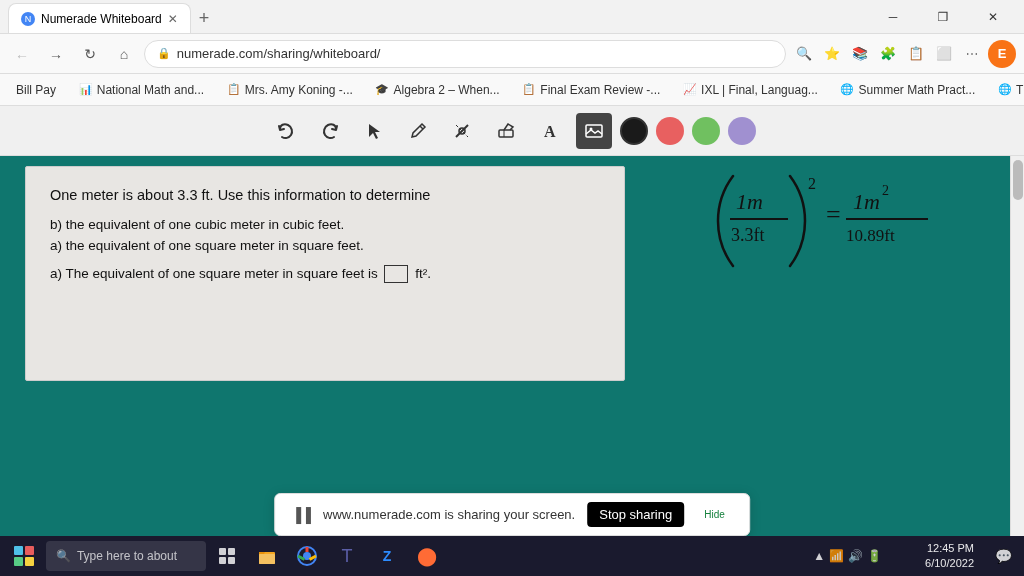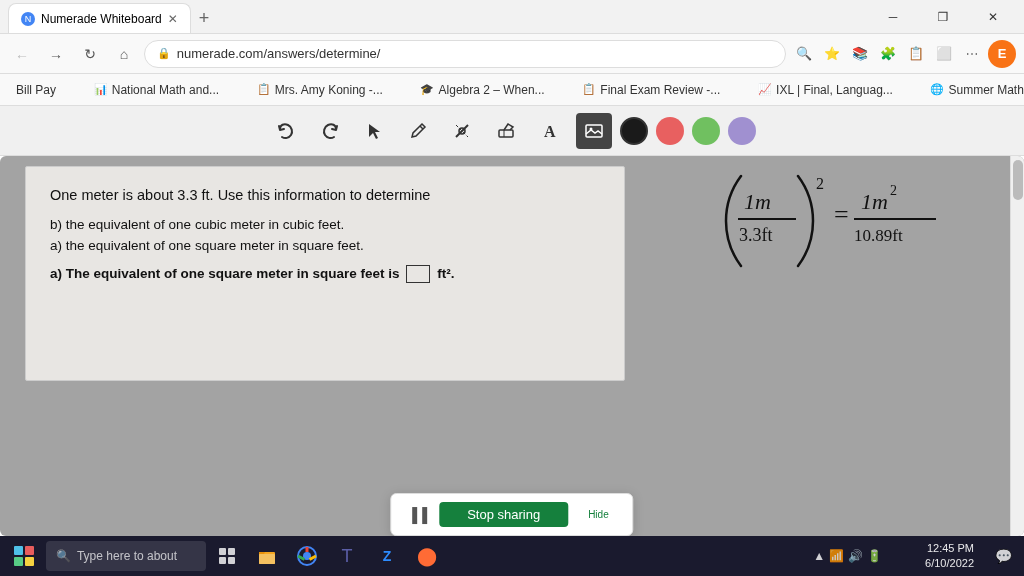--- a/index.html
+++ b/index.html
@@ -121,21 +121,21 @@
     }
 
     
     .bookmarks-bar {
       height: 32px;
       background: #f9f9f9;
       border-bottom: 1px solid #ddd;
       display: flex;
       align-items: center;
       padding: 0 8px;
-      gap: 22px;
+      gap: 7px;
       overflow: hidden;
       justify-content: space-between;
     }
     .bookmark-item {
       padding: 3px 8px;
       border-radius: 4px;
       font-size: 12px;
       color: #333;
       cursor: pointer;
       white-space: nowrap;
@@ -176,24 +176,23 @@
       width: 28px; height: 28px;
       border-radius: 50%;
       cursor: pointer;
       border: 2px solid transparent;
     }
     .color-circle.active { border-color: #333; }
 
     
     .canvas-area {
       flex: 1;
-      background: #a3a3a3;
+      background: #0f766e;
       position: relative;
       overflow: hidden;
-      border-radius: 6px;
     }
     .question-image {
       position: absolute;
       left: 25px; top: 10px;
       width: 600px; height: 215px;
       background: #e8e6e3;
       border: 1px solid #ccc;
       border-radius: 2px;
       padding: 20px 24px;
     }
@@ -202,33 +201,33 @@
       color: #111;
       margin-bottom: 14px;
       font-family: Arial, sans-serif;
     }
     .question-item {
       font-size: 13.5px;
       color: #111;
       margin-bottom: 6px;
       font-family: Arial, sans-serif;
     }
-    .question-item.bold { font-weight: bold; margin-top: 12px; }
+    .question-item.bold { font-weight: normal; margin-top: 12px; }
     .answer-box {
       display: inline-block;
       width: 24px; height: 18px;
       border: 1px solid #333;
       vertical-align: middle;
       margin: 0 3px;
     }
 
     
     .math-canvas {
       position: absolute;
-      right: 28px; top: 5px;
+      right: 36px; top: 5px;
     }
     .math-svg {
       width: 320px; height: 120px;
     }
 
     
     .scrollbar-track {
       position: absolute;
       right: 0; top: 0;
       width: 14px;
@@ -259,25 +258,25 @@
       align-items: center;
       gap: 12px;
       font-size: 13px;
       color: #333;
       white-space: nowrap;
     }
     .sharing-icon {
       font-size: 14px; color: #555;
     }
     .stop-sharing-btn {
-      background: #15803d;
+      background: #000000;
       color: white;
       border: none;
       border-radius: 4px;
-      padding: 5px 28px;
+      padding: 5px 12px;
       font-size: 13px;
       cursor: pointer;
     }
     .hide-btn {
       background: none;
       border: none;
       font-size: 10px;
       color: #15803d;
       cursor: pointer;
       padding: 5px 8px;
@@ -366,21 +365,21 @@
   </div>
 </div>
 
 <div class="address-bar">
   <button class="nav-btn disabled">←</button>
   <button class="nav-btn">→</button>
   <button class="nav-btn">↻</button>
   <button class="nav-btn">⌂</button>
   <div class="url-bar">
     <span class="url-lock">🔒</span>
-    <span class="url-text">numerade.com/answers/determine/</span>
+    <span class="url-text">numerade.com/sharing/whiteboard/</span>
   </div>
   <div class="address-icons">
     <div class="addr-icon">🔍</div>
     <div class="addr-icon">⭐</div>
     <div class="addr-icon">📚</div>
     <div class="addr-icon">🧩</div>
     <div class="addr-icon">📋</div>
     <div class="addr-icon">⬜</div>
     <div class="addr-icon">⋯</div>
     <div class="profile-icon">E</div>
@@ -525,20 +524,21 @@
     </div>
 
     <div class="scrollbar-track">
       <div class="scrollbar-thumb"></div>
     </div>
   </div>
 </div>
 
 <div class="sharing-banner">
   <span class="sharing-icon">▐▐</span>
+  <span>www.numerade.com is sharing your screen.</span>
   <button class="stop-sharing-btn">Stop sharing</button>
   <button class="hide-btn">Hide</button>
 </div>
 
 <div class="taskbar">
 
   <div class="taskbar-start">
     <div class="win-logo">
       <div class="win-logo-q" style="background:#4FC1E9;"></div>
       <div class="win-logo-q" style="background:#E85D5D;"></div>

